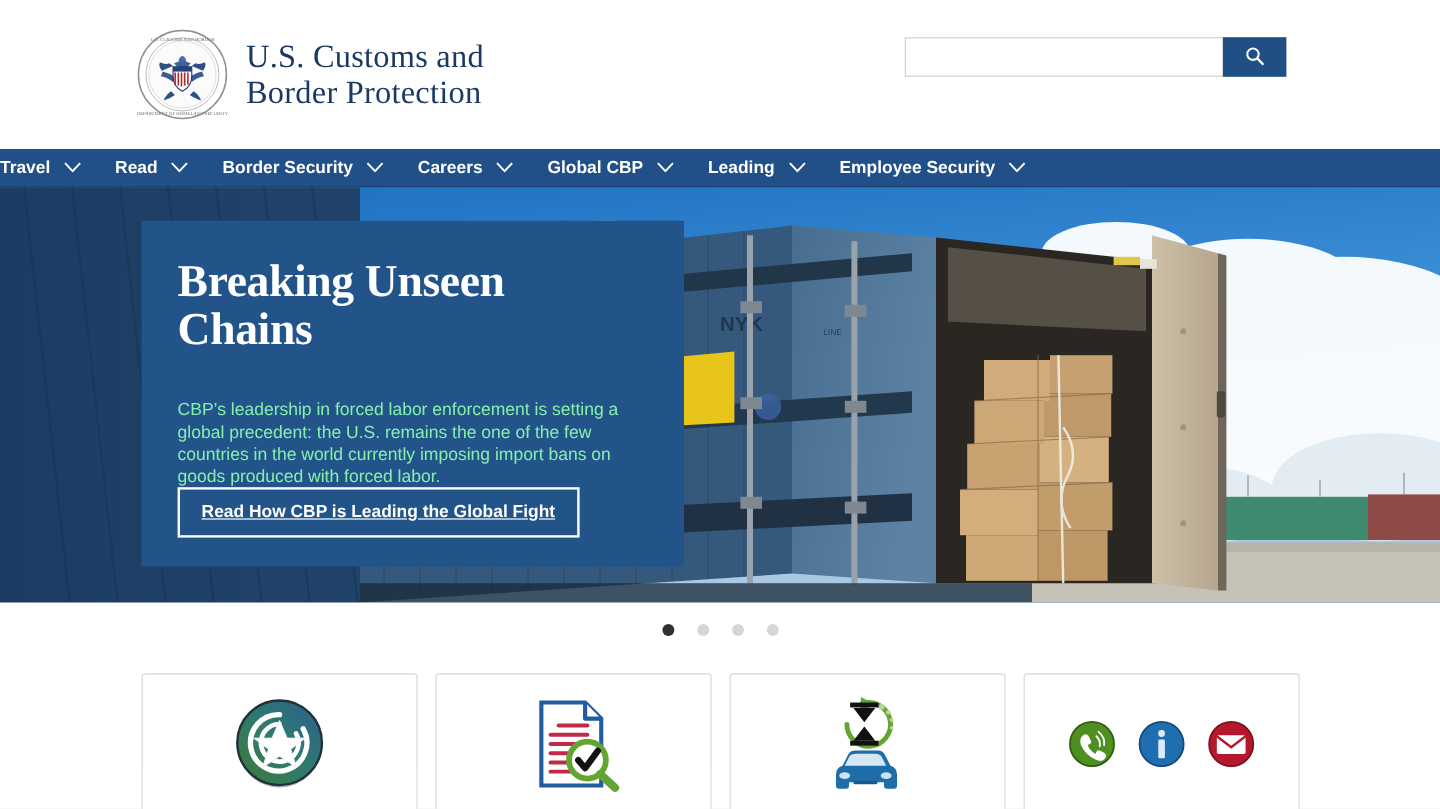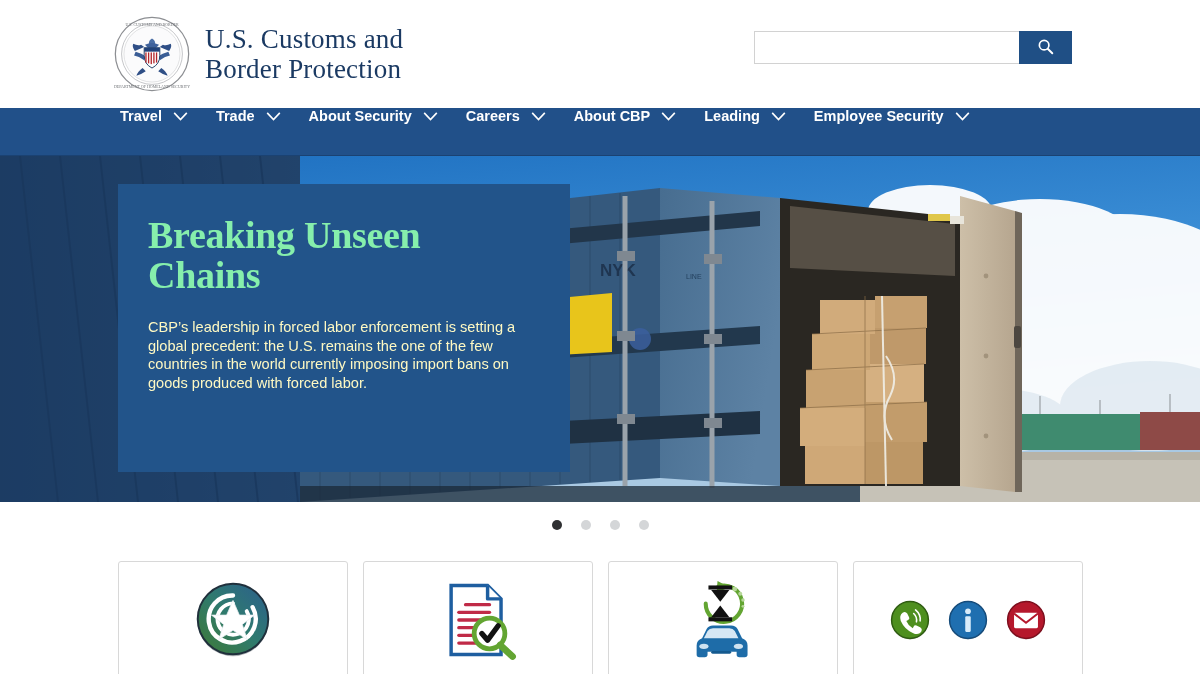--- a/index.html
+++ b/index.html
@@ -6,21 +6,21 @@
   html, body {
     width: 1200px; height: 674px;
     overflow: hidden;
     background: #ffffff;
     font-family: "Liberation Sans", sans-serif;
   }
 
   
   .header {
     position: relative;
-    width: 1200px; height: 108px;
+    width: 1200px; height: 124px;
     background: #ffffff;
     display: flex; align-items: center;
   }
   .brand { display: flex; align-items: center; margin-left: 113px; }
   .seal { width: 78px; height: 78px; flex: 0 0 78px; }
   .brand-title {
     margin-left: 14px;
     font-family: "Liberation Serif", serif;
     font-size: 27px;
     line-height: 1.12;
@@ -47,24 +47,23 @@
   .search-btn {
     width: 53px; height: 33px;
     background: #1f4f85;
     border: none;
     cursor: pointer;
     display: flex; align-items: center; justify-content: center;
   }
 
   
   .nav {
-    width: 1200px; height: 48px;
+    width: 1200px; height: 32px;
     background: #215089;
-    display: flex; align-items: flex-start;
-    padding-left: 120px;
+    display: flex; align-items: center;
     border-bottom: 1px solid #1b4272;
   }
   .nav-item {
     display: flex; align-items: center;
     color: #ffffff;
     font-size: 14.5px;
     font-weight: bold;
     margin-right: 28px;
     cursor: pointer;
     white-space: nowrap;
@@ -83,29 +82,29 @@
     position: absolute;
     left: 118px; top: 28px;
     width: 452px; height: 288px;
     background: #22548a;
     padding: 32px 40px 0 30px;
   }
   .hero-title {
     font-family: "Liberation Serif", serif;
     font-weight: bold;
     font-size: 38px;
-    color: #86efac;
+    color: #ffffff;
     line-height: 1.05;
     letter-spacing: -0.3px;
   }
   .hero-desc {
-    margin-top: 22px;
+    margin-top: 37px;
     font-size: 14.6px;
     line-height: 1.29;
-    color: #fef9c3;
+    color: #86efac;
     max-width: 390px;
   }
   .hero-cta {
     position: absolute;
     left: 30px; top: 222px;
     border: 2px solid #ffffff;
     padding: 11px 18px;
     color: #ffffff;
     font-size: 14.5px;
     font-weight: bold;
@@ -200,45 +199,45 @@
 <nav class="nav">
   <div class="nav-item">
     <span>Travel</span>
     <span class="chev">
       <svg width="15" height="9" viewBox="0 0 16 10">
           <polyline points="1,1 8,8.4 15,1" fill="none" stroke="#fff" stroke-width="1.8"></polyline>
         </svg>
     </span>
   </div>
   <div class="nav-item">
-    <span>Trade</span>
-    <span class="chev">
-      <svg width="15" height="9" viewBox="0 0 16 10">
-          <polyline points="1,1 8,8.4 15,1" fill="none" stroke="#fff" stroke-width="1.8"></polyline>
-        </svg>
-    </span>
-  </div>
-  <div class="nav-item">
-    <span>About Security</span>
+    <span>Read</span>
+    <span class="chev">
+      <svg width="15" height="9" viewBox="0 0 16 10">
+          <polyline points="1,1 8,8.4 15,1" fill="none" stroke="#fff" stroke-width="1.8"></polyline>
+        </svg>
+    </span>
+  </div>
+  <div class="nav-item">
+    <span>Border Security</span>
     <span class="chev">
       <svg width="15" height="9" viewBox="0 0 16 10">
           <polyline points="1,1 8,8.4 15,1" fill="none" stroke="#fff" stroke-width="1.8"></polyline>
         </svg>
     </span>
   </div>
   <div class="nav-item">
     <span>Careers</span>
     <span class="chev">
       <svg width="15" height="9" viewBox="0 0 16 10">
           <polyline points="1,1 8,8.4 15,1" fill="none" stroke="#fff" stroke-width="1.8"></polyline>
         </svg>
     </span>
   </div>
   <div class="nav-item">
-    <span>About CBP</span>
+    <span>Global CBP</span>
     <span class="chev">
       <svg width="15" height="9" viewBox="0 0 16 10">
           <polyline points="1,1 8,8.4 15,1" fill="none" stroke="#fff" stroke-width="1.8"></polyline>
         </svg>
     </span>
   </div>
   <div class="nav-item">
     <span>Leading</span>
     <span class="chev">
       <svg width="15" height="9" viewBox="0 0 16 10">
@@ -410,20 +409,21 @@
 
       <rect x="300" y="330" width="560" height="16" fill="#1b2a38" opacity="0.75"></rect>
 
       <rect x="0" y="0" width="300" height="346" fill="#1d3e68" opacity="0.55"></rect>
     </svg>
   </div>
 
   <div class="hero-panel">
     <div class="hero-title">Breaking Unseen Chains</div>
     <div class="hero-desc">CBP’s leadership in forced labor enforcement is setting a global precedent: the U.S. remains the one of the few countries in the world currently imposing import bans on goods produced with forced labor.</div>
+    <a class="hero-cta">Read How CBP is Leading the Global Fight</a>
   </div>
 </section>
 
 <div class="dots">
   <span class="dot active"></span>
   <span class="dot"></span>
   <span class="dot"></span>
   <span class="dot"></span>
 </div>
 

